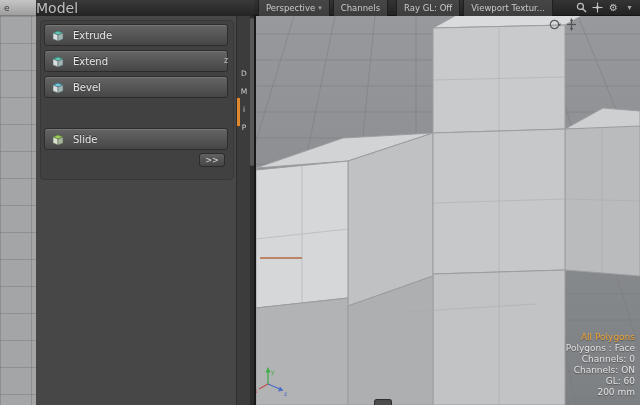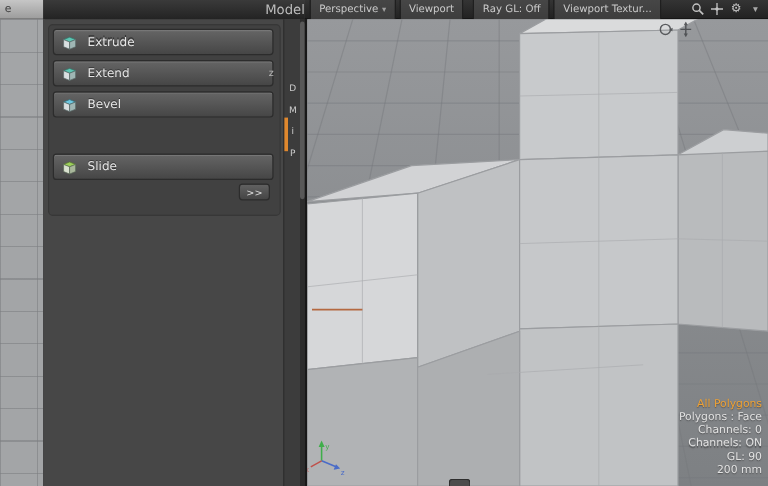--- a/index.html
+++ b/index.html
@@ -11,21 +11,21 @@
   
   .corner-tab{
     position:absolute;left:0;top:0;width:36px;height:16px;
     background:linear-gradient(#c6c6c6,#9e9e9e);
     color:#3a3a3a;font-size:9px;display:flex;align-items:center;
     padding-left:4px;box-sizing:border-box;border-bottom:1px solid #7d7d7d;
   }
   .model-header{
     position:absolute;left:36px;top:0;width:218px;height:16px;
     background:linear-gradient(#3a3a3a,#232323);
-    color:#bdbdbd;font-size:11px;display:flex;align-items:center;justify-content:flex-end;
+    color:#bdbdbd;font-size:14px;display:flex;align-items:center;justify-content:flex-start;
     border-bottom:1px solid #1a1a1a;
   }
   .vp-header{
     position:absolute;left:254px;top:0;width:386px;height:16px;
     background:linear-gradient(#343434,#222);
     display:flex;align-items:center;gap:3px;padding:0 4px;box-sizing:border-box;
     border-bottom:1px solid #161616;
   }
   .vp-btn{
     background:linear-gradient(#4c4c4c,#373737);
@@ -116,21 +116,21 @@
   </div>
   <div class="model-header">
     <span>Model</span>
   </div>
   <div class="vp-header">
     <div class="vp-btn">
       <span>Perspective</span>
       <span class="caret">▾</span>
     </div>
     <div class="vp-btn">
-      <span>Viewport</span>
+      <span>Channels</span>
     </div>
     <div class="vp-btn ray-gl">
       <span>Ray GL: Off</span>
     </div>
     <div class="vp-btn">
       <span>Viewport Textur...</span>
     </div>
     <div class="hdr-spacer"></div>
     <div class="hdr-icon">
       <svg width="11" height="11" viewBox="0 0 11 11">
@@ -305,20 +305,20 @@
         <polygon points="6.5,0 4.8,3 8.2,3" fill="#45474a"></polygon>
         <polygon points="6.5,13 4.8,10 8.2,10" fill="#45474a"></polygon>
       </svg>
     </div>
 
     <div class="status">
       <div class="all-poly">All Polygons</div>
       <div>Polygons : Face</div>
       <div>Channels: 0</div>
       <div>Channels: ON</div>
-      <div>GL: 90</div>
+      <div>GL: 60</div>
       <div>200 mm</div>
     </div>
 
     <div class="splitter-nub"></div>
   </div>
 
 </div>
 
 </body></html>

